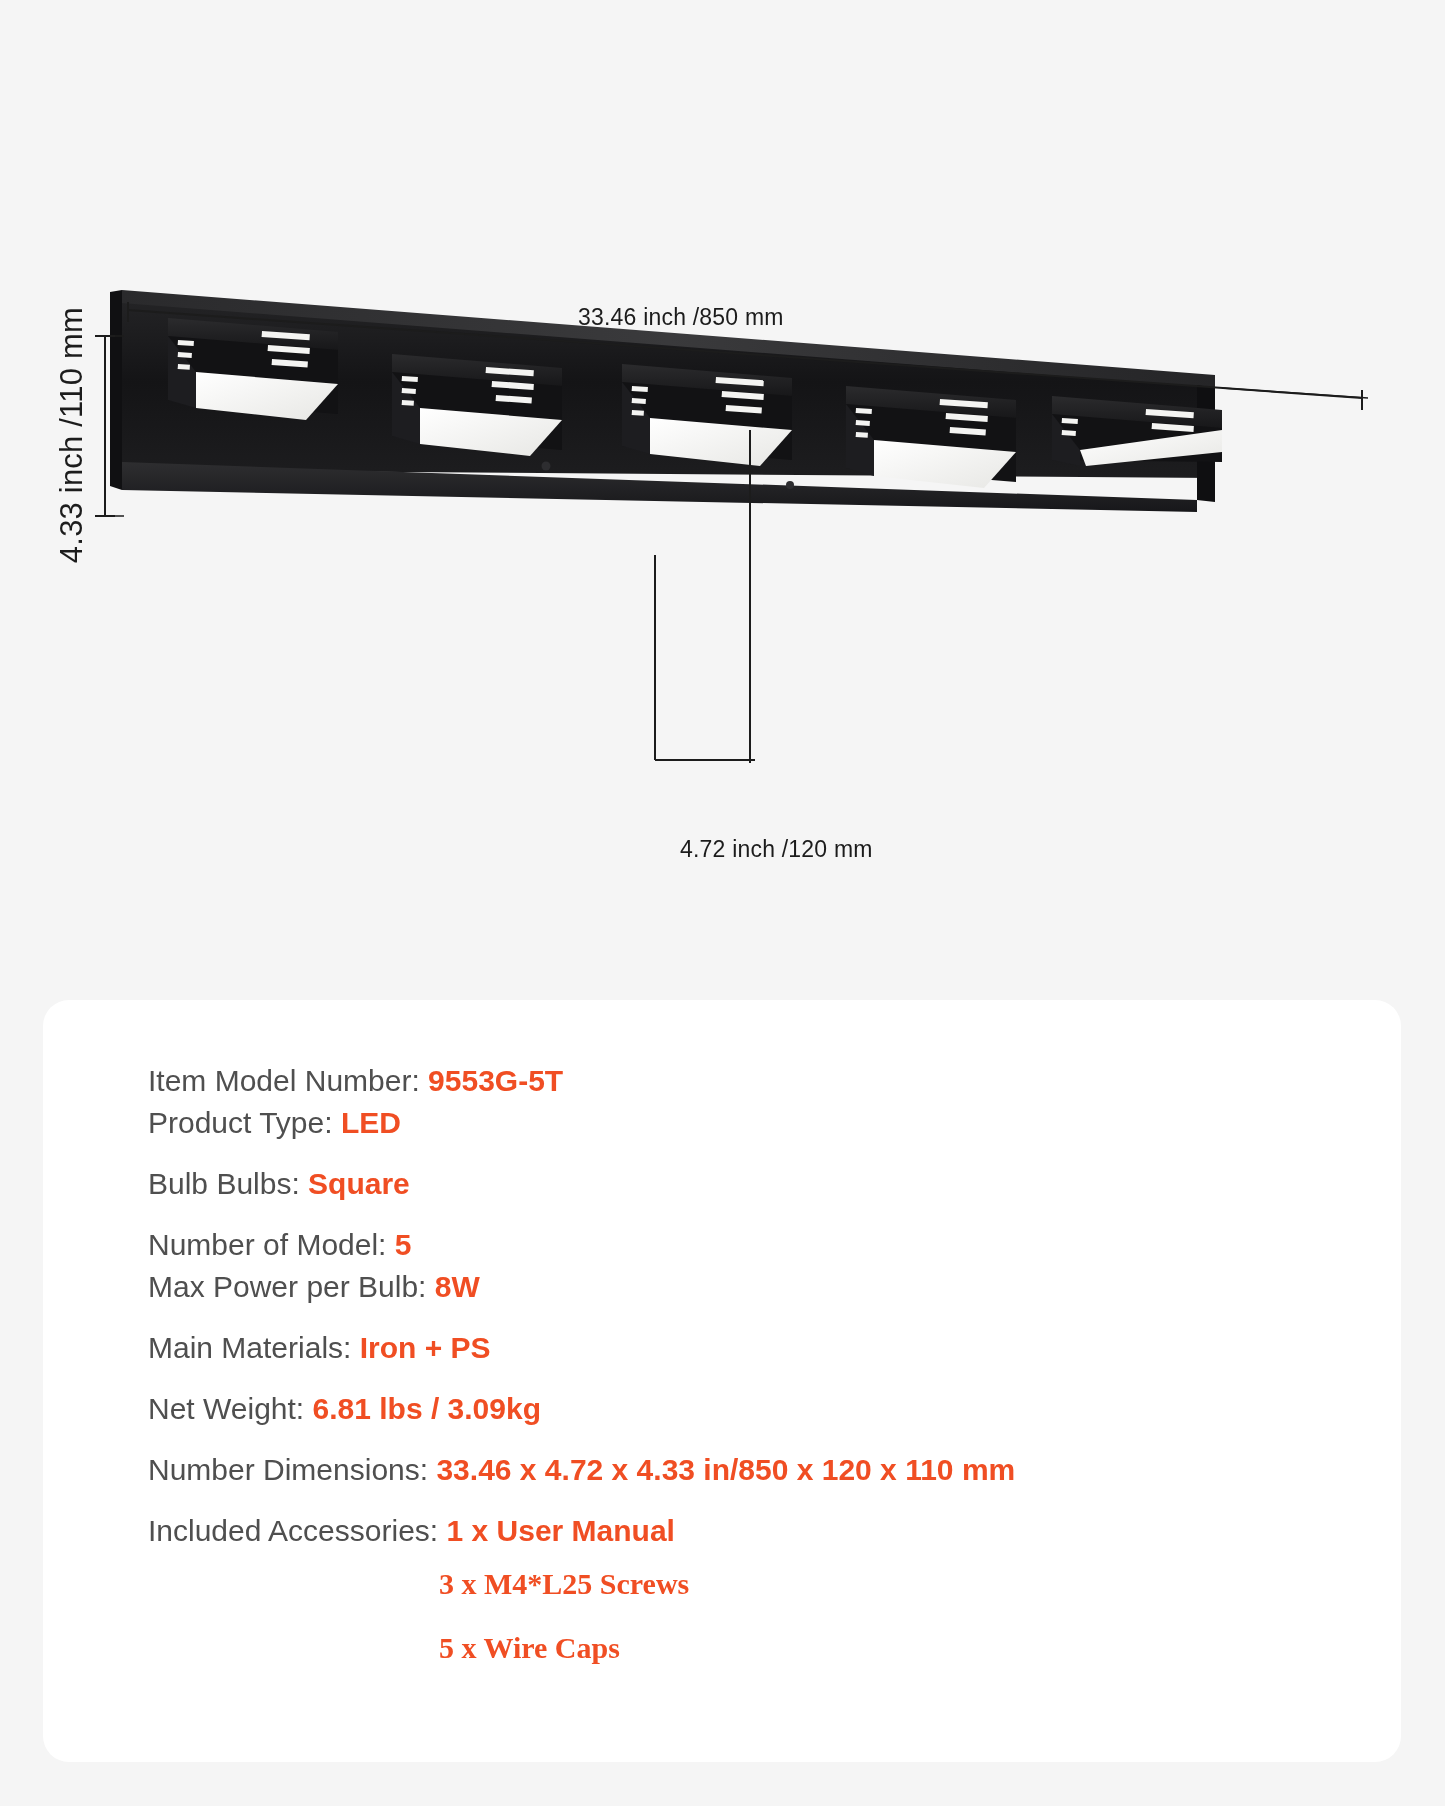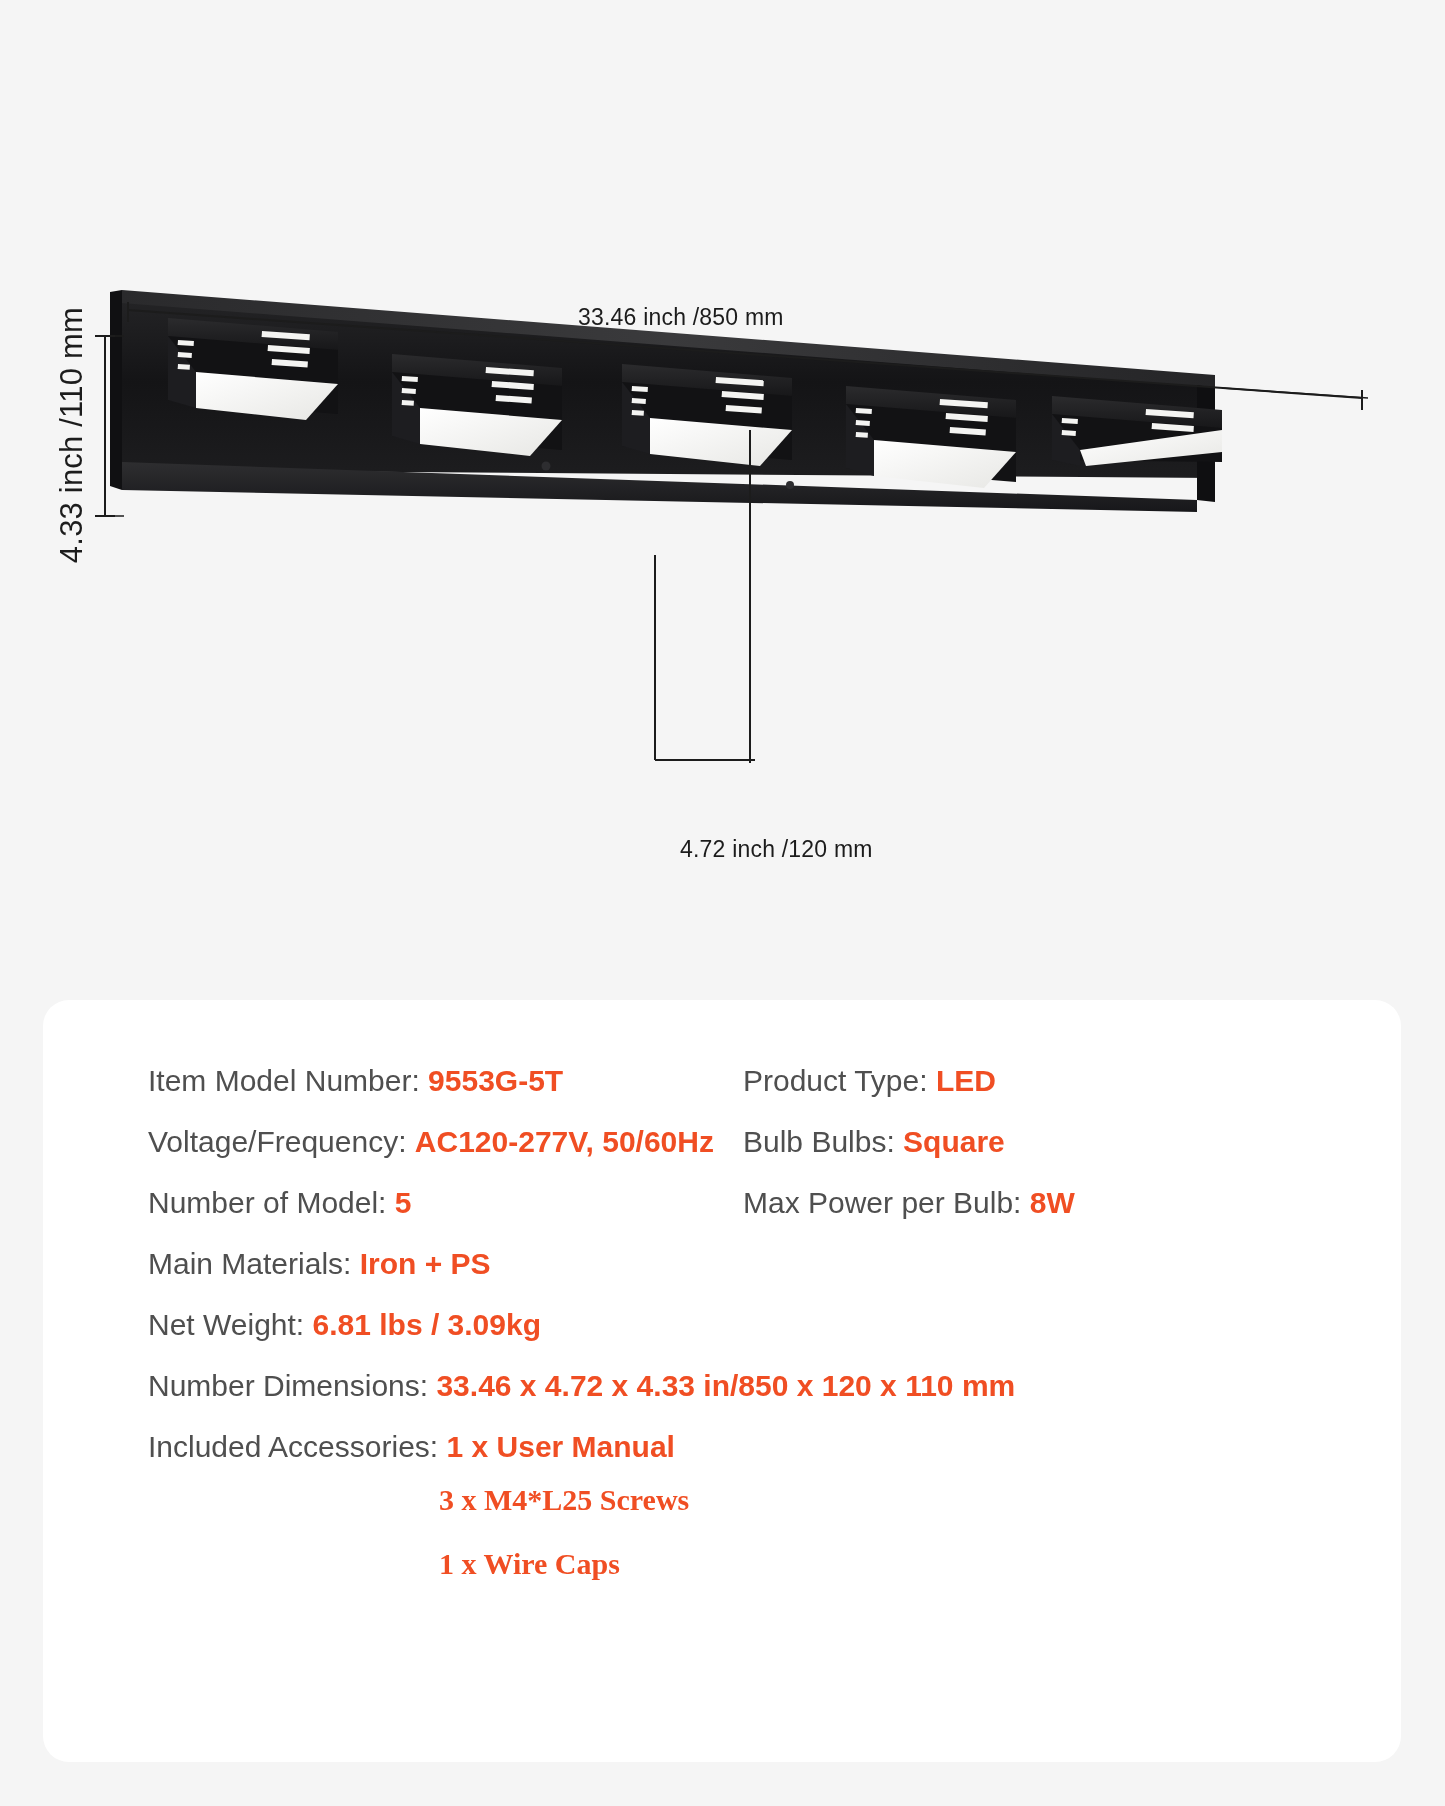--- a/index.html
+++ b/index.html
@@ -71,20 +71,21 @@
     position: absolute;
     left: 105px;
     top: 60px;
     width: 1190px;
   }
 
   .spec-row {
     display: flex;
     align-items: flex-start;
     margin-bottom: 19px;
+    flex-direction: column;
   }
 
   .spec-col {
     width: 50%;
     box-sizing: border-box;
   }
 
   .spec-line {
     font-size: 30px;
     line-height: 42px;
@@ -277,25 +278,20 @@
       <div class="spec-col">
         <div class="spec-line">
           <span class="lbl">Product Type: </span><span class="val">LED</span>
         </div>
       </div>
     </div>
 
     <div class="spec-row">
       <div class="spec-col">
         <div class="spec-line">
-          <span class="lbl">Voltage/Frequency: </span><span class="val">AC120-277V, 50/60Hz</span>
-        </div>
-      </div>
-      <div class="spec-col">
-        <div class="spec-line">
           <span class="lbl">Bulb Bulbs: </span><span class="val">Square</span>
         </div>
       </div>
     </div>
 
     <div class="spec-row">
       <div class="spec-col">
         <div class="spec-line">
           <span class="lbl">Number of Model: </span><span class="val">5</span>
         </div>
@@ -332,18 +328,18 @@
         </div>
       </div>
     </div>
 
     <div class="spec-row" style="margin-bottom:0">
       <div class="spec-col" style="width:100%">
         <div class="spec-line">
           <span class="lbl">Included Accessories: </span><span class="val">1 x User Manual</span>
         </div>
         <div class="acc-extra">3 x M4*L25 Screws</div>
-        <div class="acc-extra">1 x Wire Caps</div>
+        <div class="acc-extra">5 x Wire Caps</div>
       </div>
     </div>
 
   </div>
 </div>
 
 </body></html>

